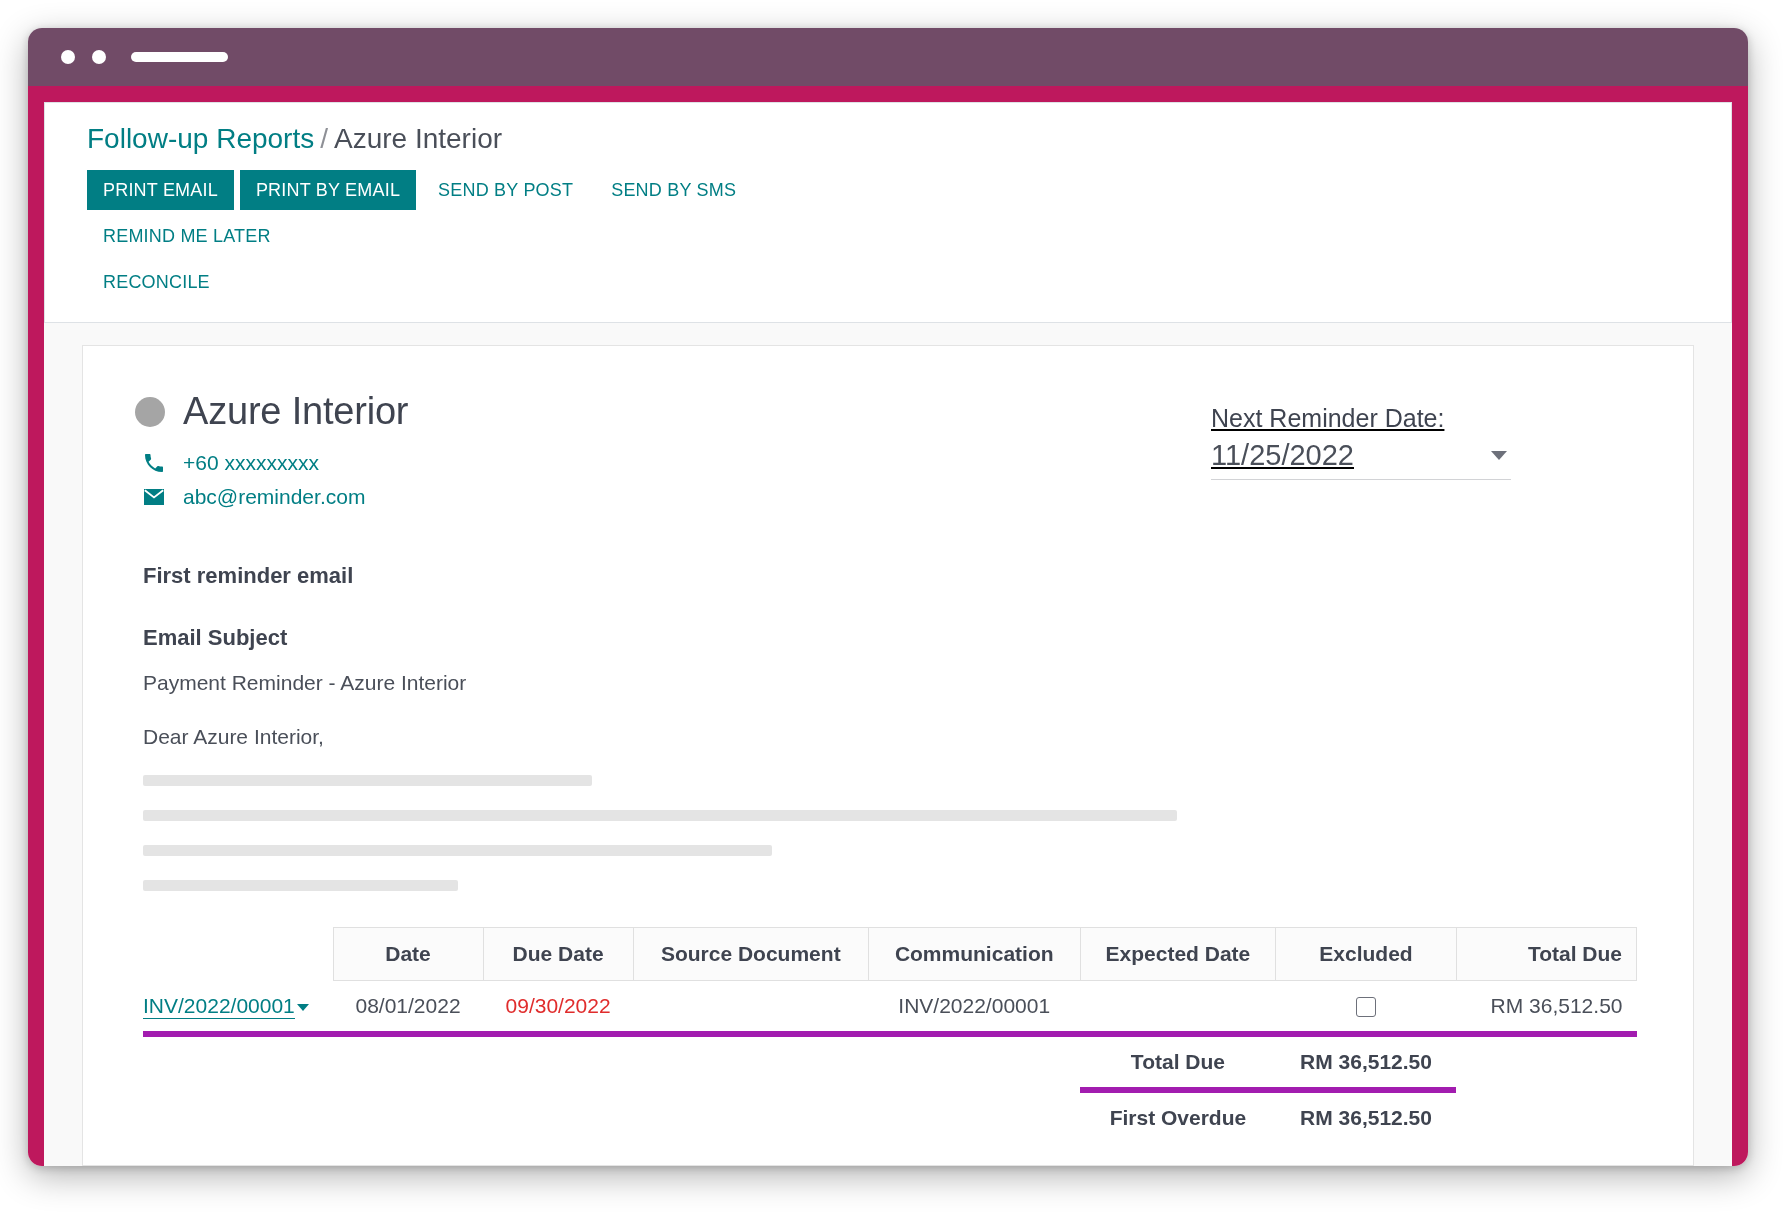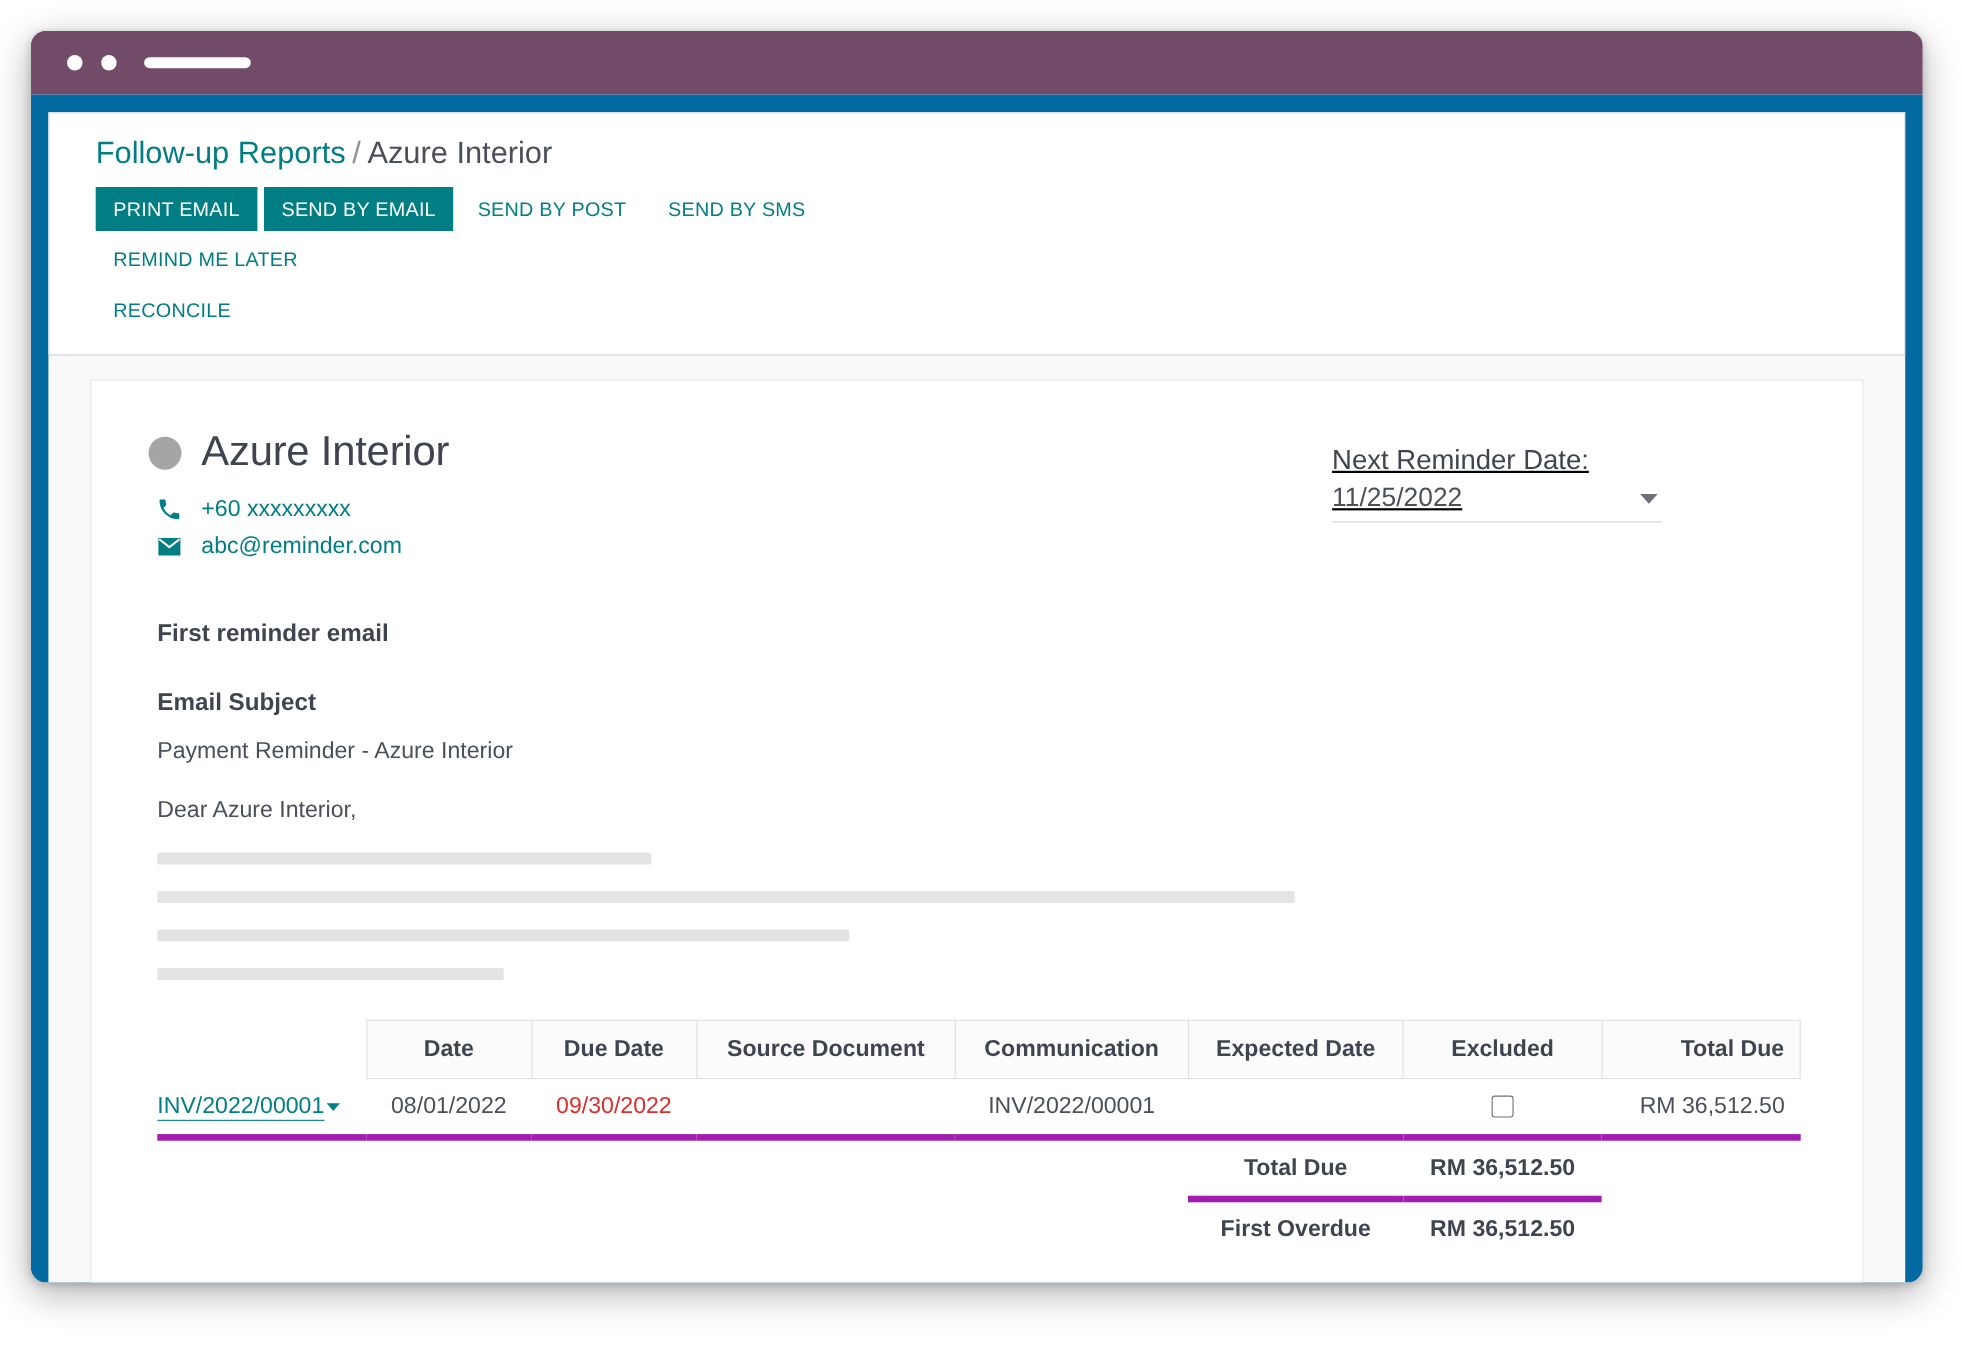--- a/index.html
+++ b/index.html
@@ -45,21 +45,21 @@
     width: 97px;
     height: 10px;
     border-radius: 5px;
     background: #ffffff;
     margin-left: 8px;
   }
 
   
   .app-body {
     flex: 1;
-    background: #0369a1;
+    background: #be185d;
     padding: 16px 16px 0 16px;
     display: flex;
     flex-direction: column;
     min-height: 0;
   }
 
   .control-panel {
     border: 1px solid #dee2e6;
     border-bottom: 1px solid #dee2e6;
     background: #ffffff;
@@ -173,21 +173,21 @@
     margin-bottom: 6px;
   }
   .date-field {
     display: flex;
     align-items: center;
     border-bottom: 1px solid #d2d3d6;
     padding-bottom: 7px;
     width: 300px;
   }
   .date-value {
-    font-size: 24px;
+    font-size: 29px;
     color: #4a4f59;
     flex: 1;
     cursor: text;
   }
   .caret {
     width: 0; height: 0;
     border-left: 8px solid transparent;
     border-right: 8px solid transparent;
     border-top: 9px solid #6d707a;
     margin-right: 4px;
@@ -314,21 +314,21 @@
 
   <div class="app-body">
 
     <div class="control-panel">
 
       <div class="breadcrumb">
         <span class="crumb-link">Follow-up Reports</span><span class="crumb-sep">/</span><span class="crumb-current">Azure Interior</span>
       </div>
 
       <div class="actions">
-        <button class="btn primary">PRINT EMAIL</button><button class="btn primary">SEND BY EMAIL</button><button class="btn">SEND BY POST</button><button class="btn">SEND BY SMS</button><button class="btn">REMIND ME LATER</button><br><button class="btn">RECONCILE</button>
+        <button class="btn primary">PRINT EMAIL</button><button class="btn primary">PRINT BY EMAIL</button><button class="btn">SEND BY POST</button><button class="btn">SEND BY SMS</button><button class="btn">REMIND ME LATER</button><br><button class="btn">RECONCILE</button>
       </div>
     </div>
 
     <div class="sheet-wrap">
       <div class="sheet">
 
         <div class="top-row">
 
           <div class="partner-col">
             <div class="partner-title">

